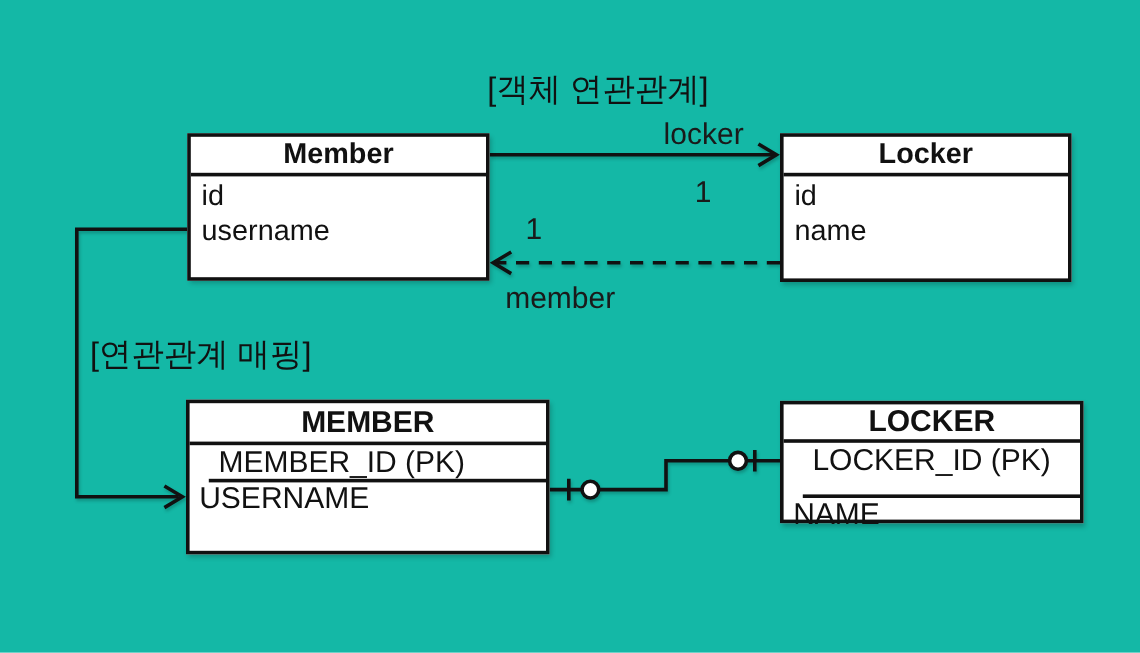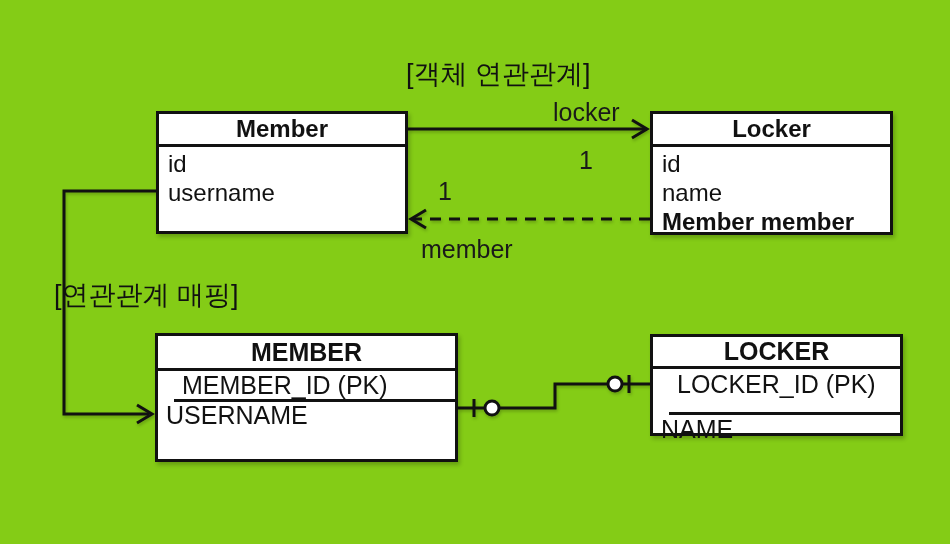--- a/index.html
+++ b/index.html
@@ -5,21 +5,21 @@
   * { margin: 0; padding: 0; box-sizing: border-box; }
   html, body { background: #ffffff; }
   body {
     font-family: "Liberation Sans", "DejaVu Sans", sans-serif;
     color: #111111;
   }
   .canvas {
     position: relative;
     width: 950px;
     height: 544px;
-    background: #84cc16;
+    background: #14b8a6;
     overflow: hidden;
   }
   .overlay {
     position: absolute;
     left: 0; top: 0;
     width: 950px; height: 544px;
     filter: drop-shadow(1.5px 2px 1.5px rgba(0,0,0,0.22));
   }
   .overlay line, .overlay polyline {
     stroke: #111111;
@@ -108,41 +108,40 @@
     <g>
       <polyline points="458,408 555,408 555,384 651,384"></polyline>
       <line x1="474" y1="399" x2="474" y2="417"></line>
       <circle cx="492" cy="408" r="7"></circle>
       <circle cx="615" cy="384" r="7"></circle>
       <line x1="629" y1="375" x2="629" y2="393"></line>
     </g>
   </svg>
 
   <div class="section-label" style="left:406px; top:56px;">[객체 연관관계]</div>
-  <div class="section-label" style="left:54px; top:277px;">[연관관계 매핑]</div>
+  <div class="section-label" style="left:75px; top:277px;">[연관관계 매핑]</div>
 
   <div class="edge-label" style="left:553px; top:98px;">locker</div>
   <div class="mult-label" style="left:579px; top:146px;">1</div>
   <div class="mult-label" style="left:438px; top:177px;">1</div>
   <div class="edge-label" style="left:421px; top:235px;">member</div>
 
   <div class="uml-box" style="left:156px; top:111px; width:252px; height:123px;">
     <div class="uml-title">Member</div>
     <div class="uml-fields">
       <div class="uml-field">id</div>
       <div class="uml-field">username</div>
     </div>
   </div>
 
   <div class="uml-box" style="left:650px; top:111px; width:243px; height:124px;">
     <div class="uml-title">Locker</div>
     <div class="uml-fields">
       <div class="uml-field">id</div>
       <div class="uml-field">name</div>
-      <div class="uml-field bold">Member member</div>
     </div>
   </div>
 
   <div class="tbl-box member-table" style="left:155px; top:333px; width:303px; height:129px;">
     <div class="tbl-title">MEMBER</div>
     <div class="tbl-row ruled">MEMBER_ID (PK)</div>
     <div class="tbl-row r3">USERNAME</div>
   </div>
 
   <div class="tbl-box locker-table" style="left:650px; top:334px; width:253px; height:102px;">

